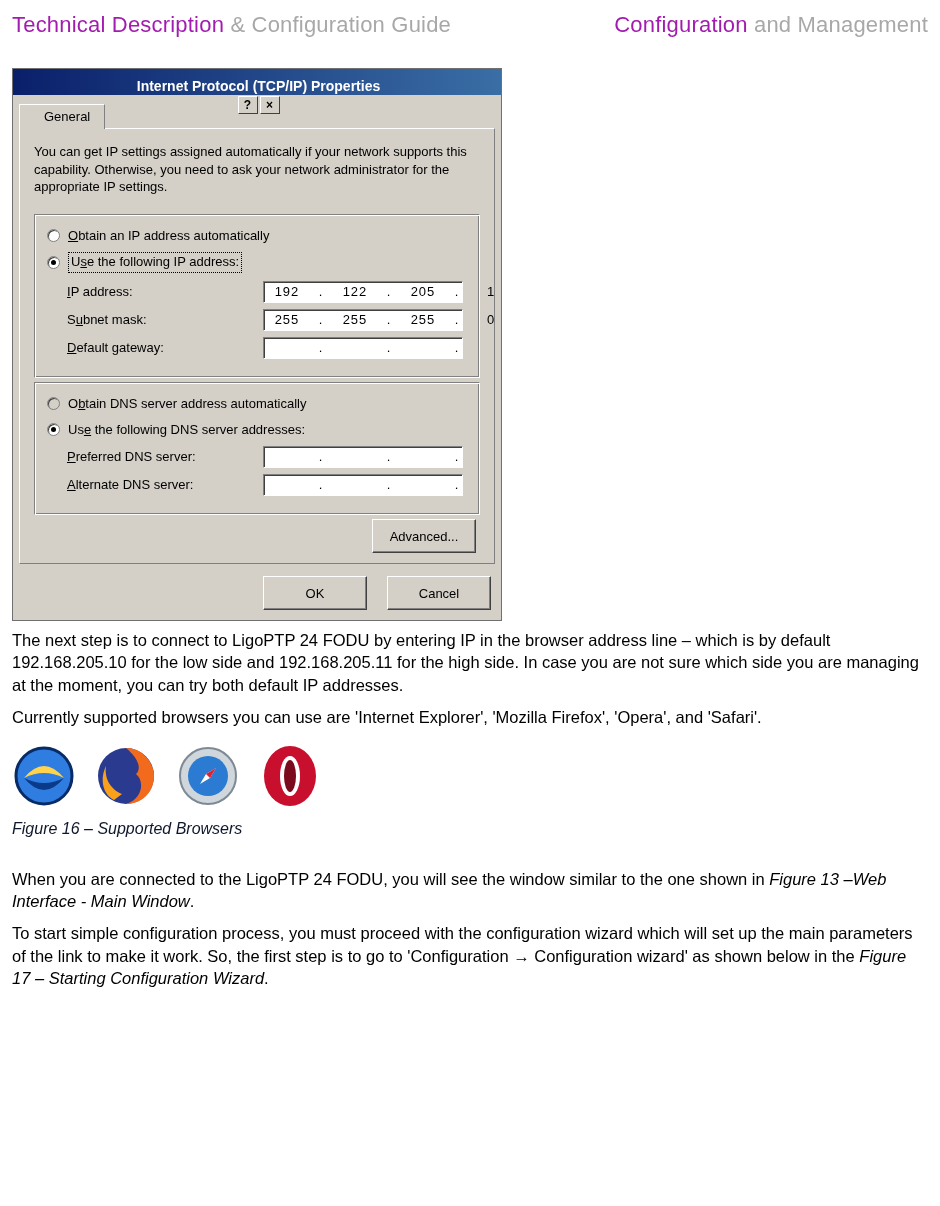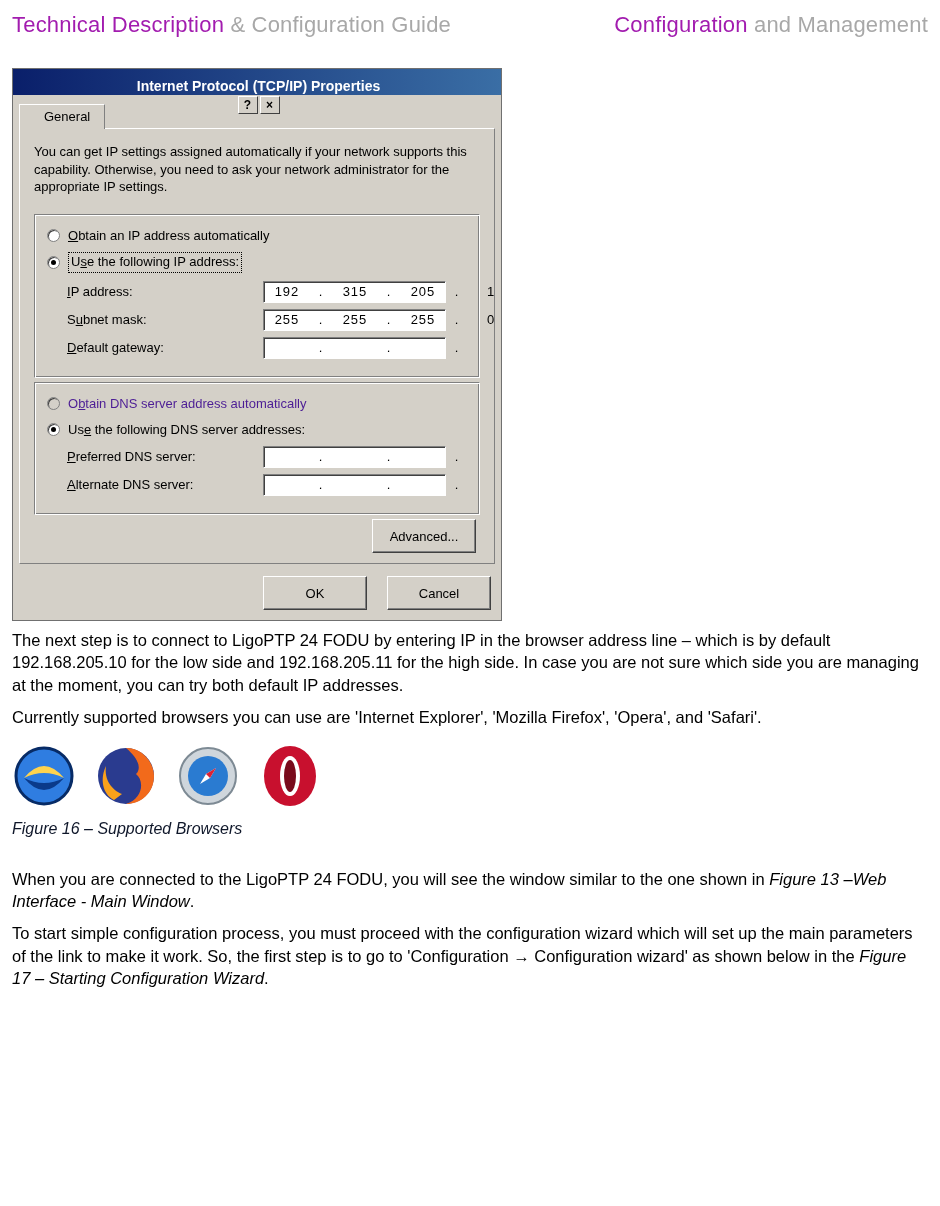--- a/index.html
+++ b/index.html
@@ -92,33 +92,33 @@
   }
   .radio {
     width: 13px; height: 13px; border-radius: 50%;
     background: #fff; border: 1px solid #808080;
     box-shadow: inset 1px 1px 0 #404040;
     display: inline-flex; align-items: center; justify-content: center;
   }
   .radio.checked::after {
     content: ""; width: 5px; height: 5px; border-radius: 50%; background: #000;
   }
-  .disabled { color: #4c1d95; }
+  .disabled { color: #000000; }
   .disabled .radio { background: #d4d0c8; }
   .dotted {
     border: 1px dotted #000;
     padding: 0 2px 1px 2px;
   }
   .fieldrow {
     display: flex; align-items: center;
     margin: 6px 0 6px 20px;
   }
   .fieldrow .lbl { width: 196px; font-size: 13px; }
   .ipbox {
-    width: 183px; height: 22px;
+    width: 200px; height: 22px;
     background: #fff;
     border: 1px solid #808080;
     border-right-color: #fff; border-bottom-color: #fff;
     box-shadow: inset 1px 1px 0 #404040;
     display: flex; align-items: center; justify-content: space-around;
     font-size: 13px; letter-spacing: 1px;
     padding: 8px 6px;
   }
   .ipbox span { min-width: 34px; text-align: center; }
   .ipdot { width: 6px; text-align: center; }
@@ -184,21 +184,21 @@
       </div>
       <div class="radio-row">
         <span class="radio checked"></span>
         <span class="dotted">U<span class="u">s</span>e the following IP address:</span>
       </div>
       <div class="fieldrow">
         <span class="lbl"><span class="u">I</span>P address:</span>
         <div class="ipbox">
           <span>192</span>
             <span class="ipdot">.</span>
-          <span>315</span>
+          <span>122</span>
             <span class="ipdot">.</span>
           <span>205</span>
             <span class="ipdot">.</span>
           <span>1</span>
         </div>
       </div>
       <div class="fieldrow">
         <span class="lbl">S<span class="u">u</span>bnet mask:</span>
         <div class="ipbox">
           <span>255</span>

